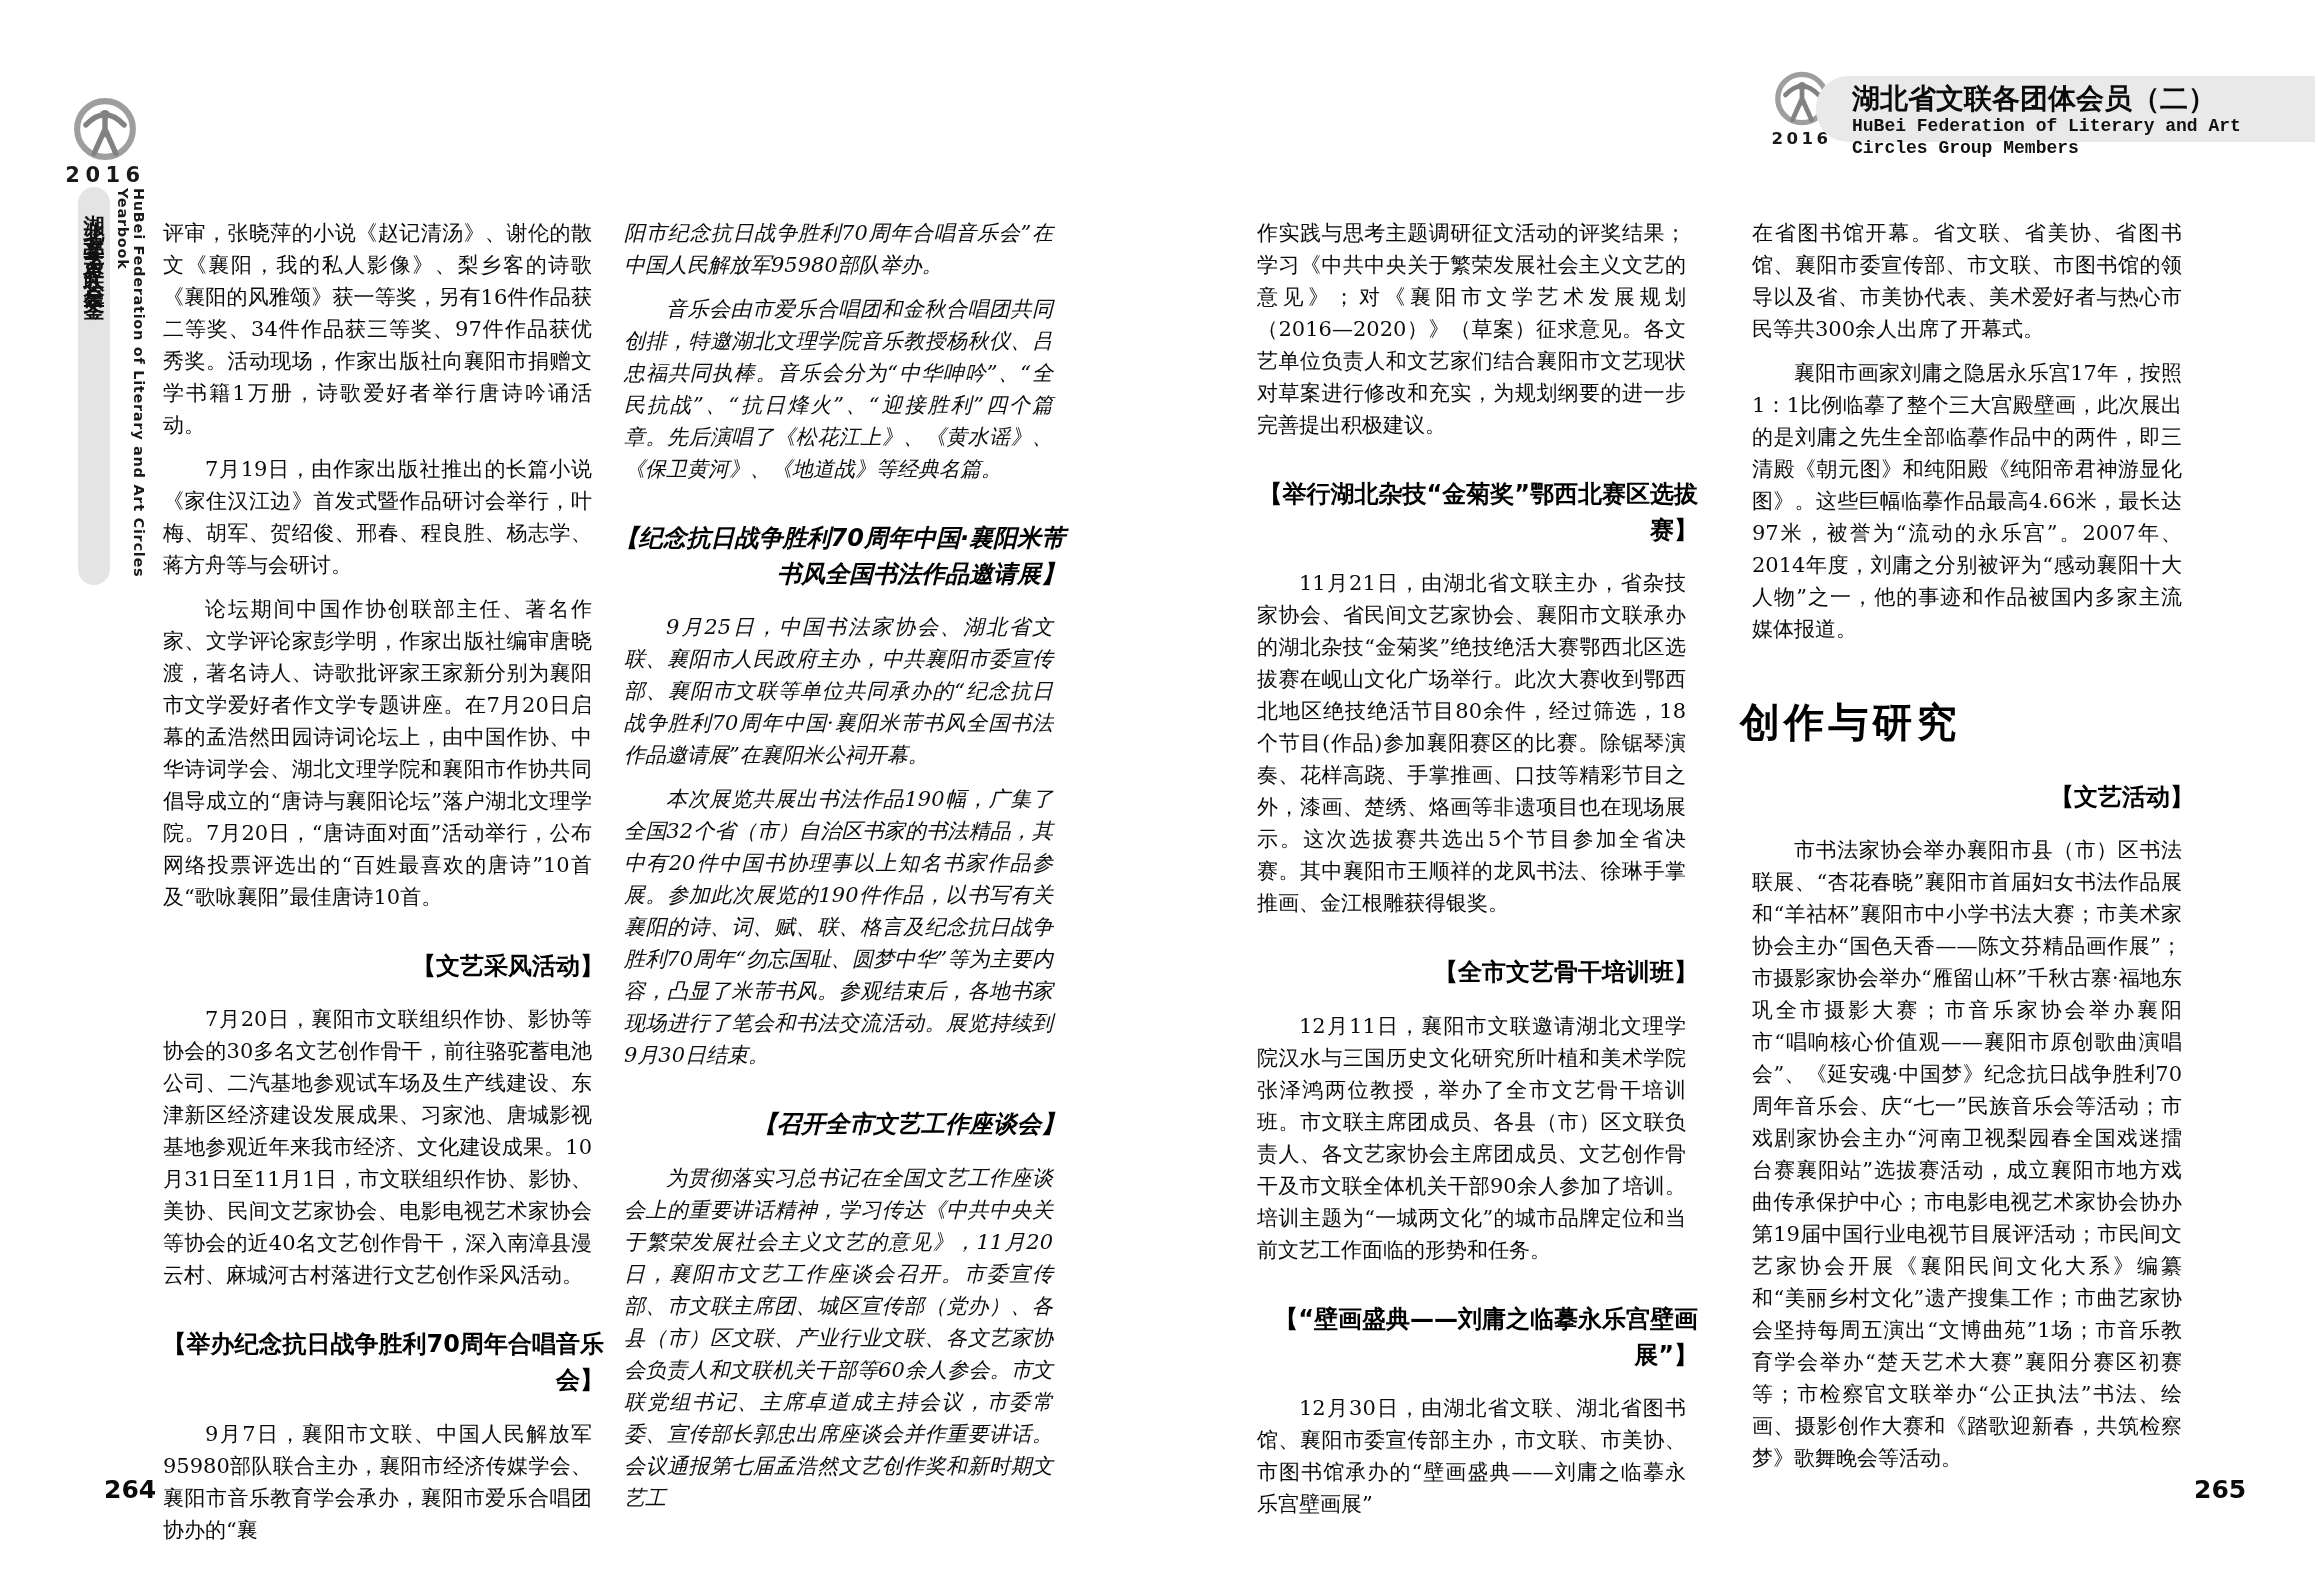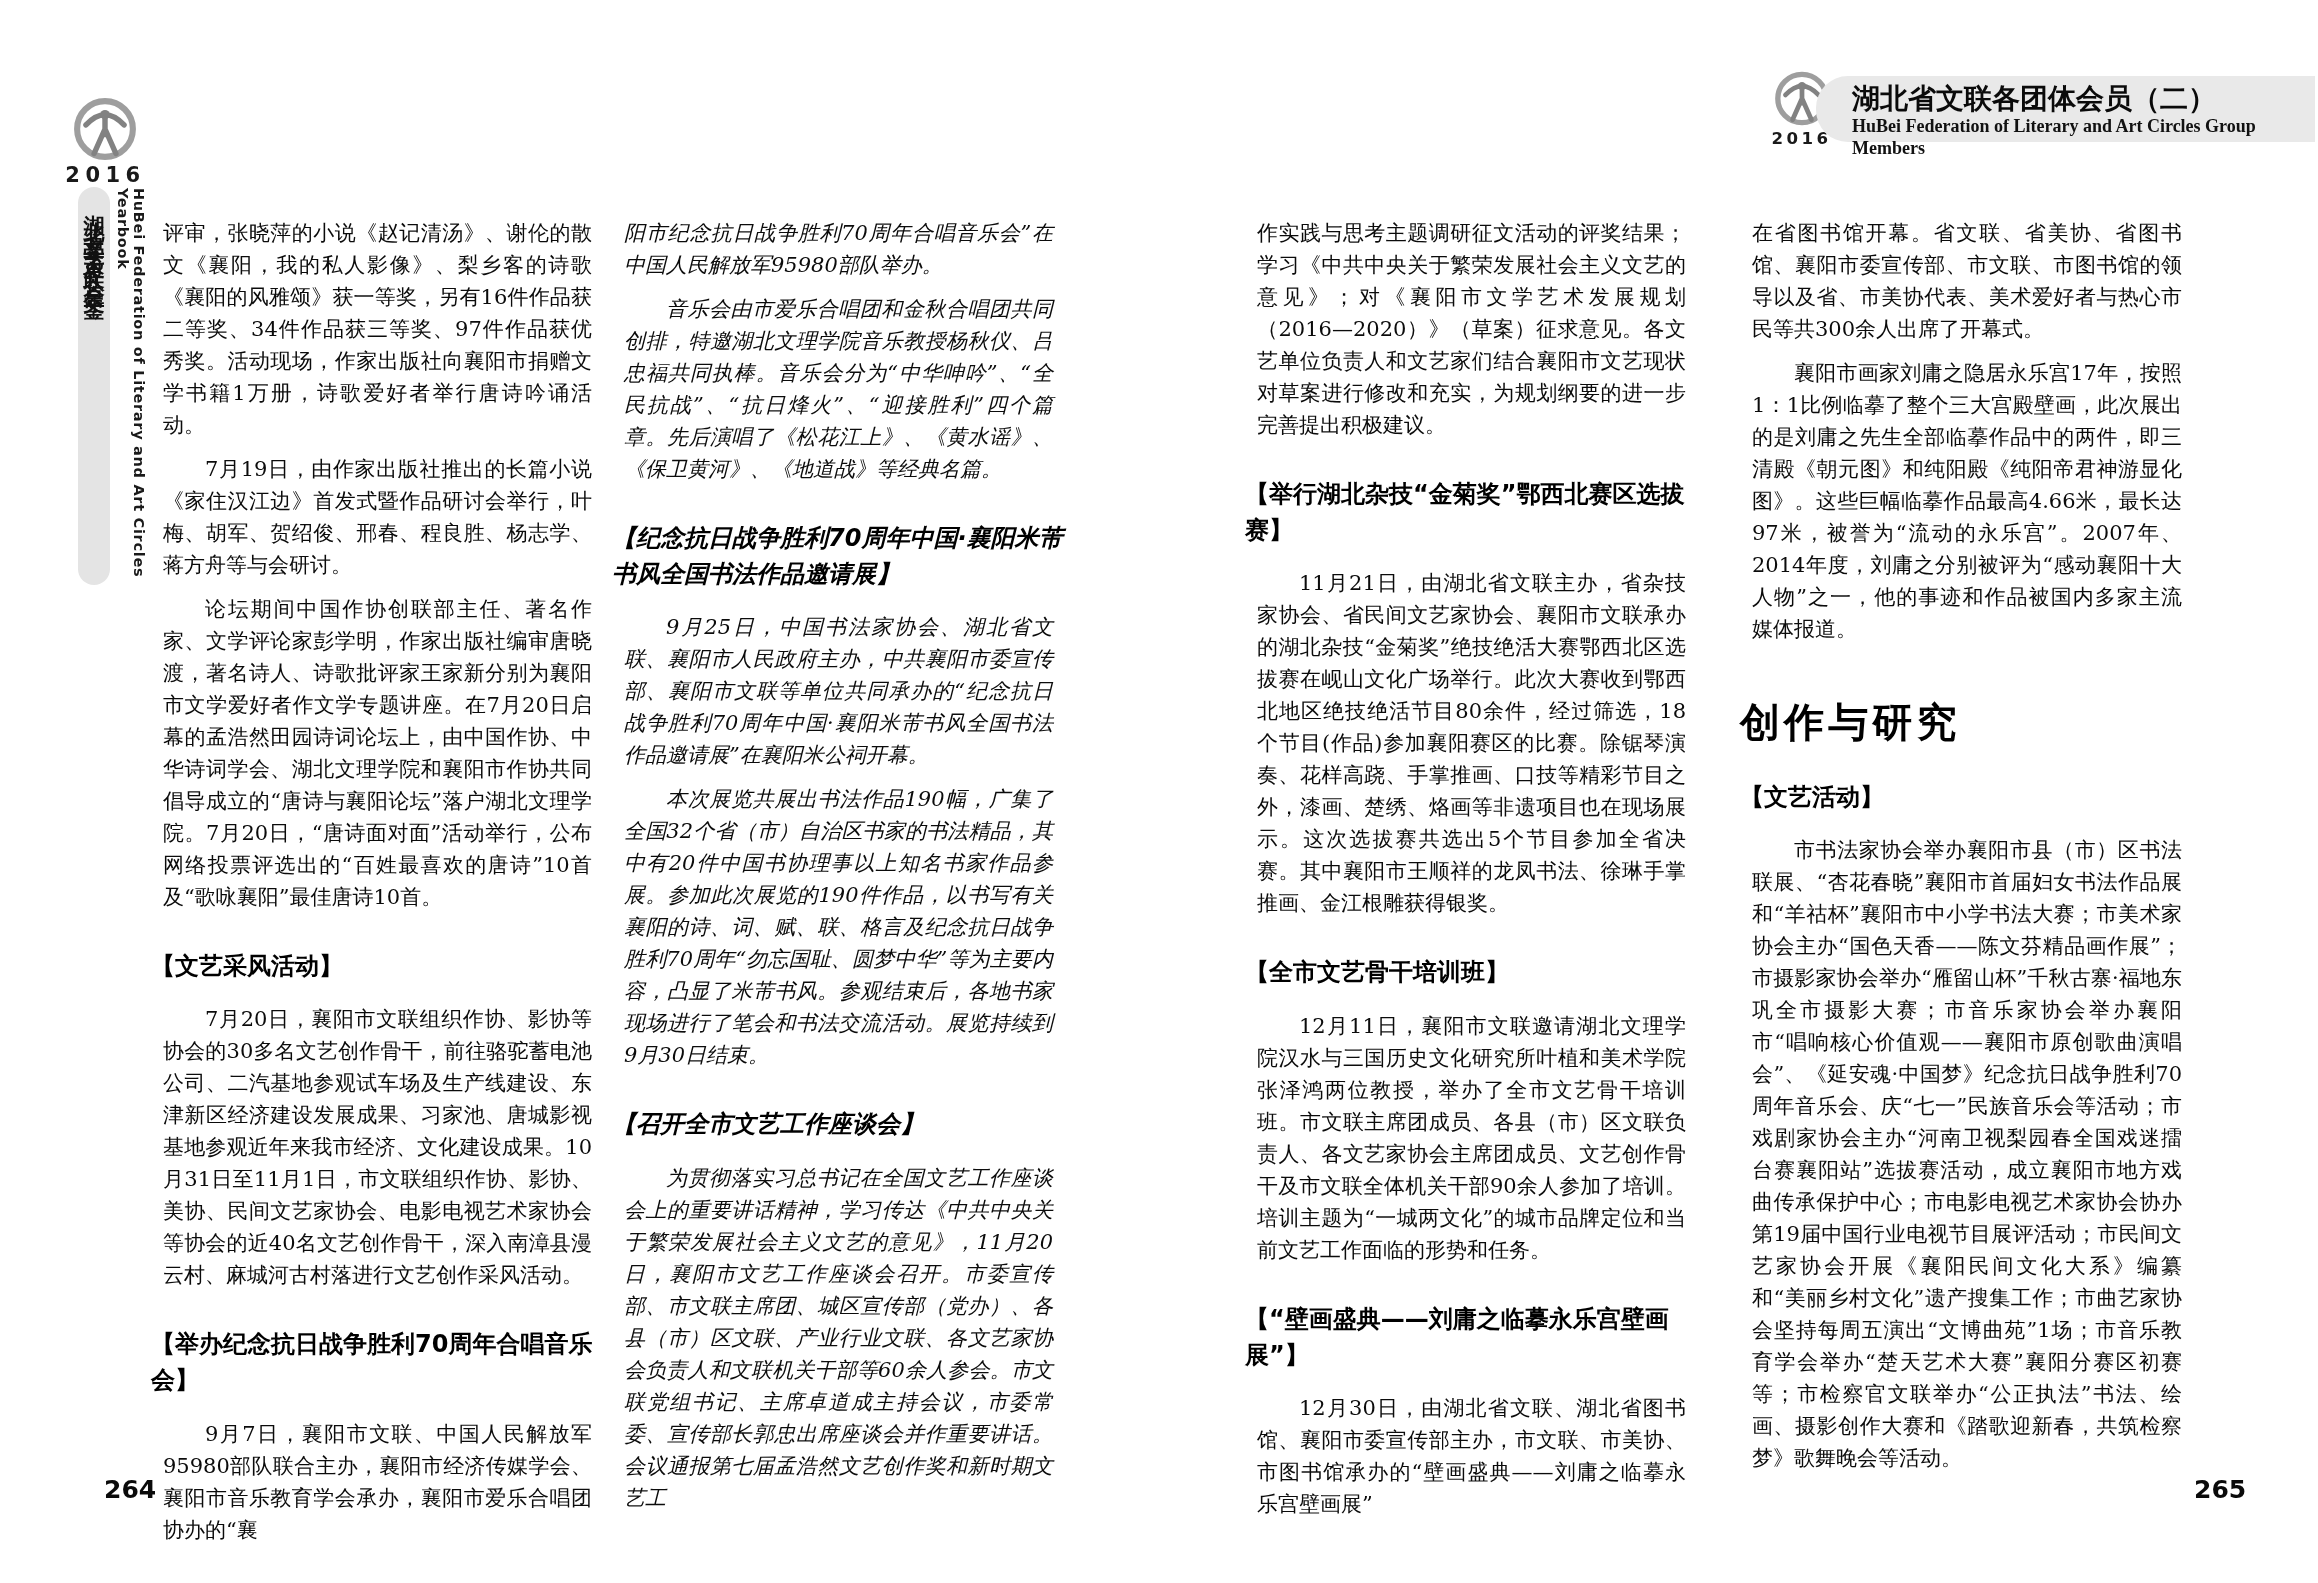--- a/index.html
+++ b/index.html
@@ -23,34 +23,34 @@
 
   
   .r-logo{position:absolute;left:1771px;top:69px;width:62px;height:59px;}
   .r-year{position:absolute;left:1765px;top:129px;width:73px;text-align:center;
           font-family:"DejaVu Sans","Liberation Sans",sans-serif;font-weight:bold;
           font-size:16.6px;letter-spacing:3.5px;color:#1a1a1a;}
   .banner{position:absolute;left:1816px;top:76px;right:4px;height:66px;
           background:#e9e9e9;border-radius:32px 0 0 32px;}
   .banner-title{margin:7px 0 0 36px;font-family:"DejaVu Sans","Liberation Sans",sans-serif;
           font-weight:bold;font-size:28px;line-height:32px;color:#0a0a0a;}
-  .banner-sub{margin:0 0 0 36px;font-family:Liberation Serif, serif;
+  .banner-sub{margin:0 0 0 36px;font-family:Liberation Mono, monospace;
           font-weight:bold;font-size:18px;line-height:22px;color:#111;}
 
   
   .col{position:absolute;top:205px;font-size:21px;line-height:32px;
        text-align:justify;color:#0b0b0b;}
   #col1{left:151px;width:453px;}
   #col2{left:612px;width:453px;font-style:italic;}
   #col3{left:1245px;width:453px;}
   #col4{left:1740px;width:454px;}
   .col p{margin:12px;text-indent:2em;}
   .col p.cont{text-indent:0;}
   .entry-heading{font-family:"DejaVu Sans","Liberation Sans",sans-serif;font-weight:bold;
-       font-size:24px;line-height:36px;margin:35px 0 19.4px;text-align:left;color:#000;}
+       font-size:24px;line-height:36px;margin:35px 0 19.4px;text-align:right;color:#000;}
   .section-title{font-family:"DejaVu Sans","Liberation Sans",sans-serif;font-weight:bold;
        font-size:40px;line-height:44px;text-align:left;margin:55px 0 30px;
        letter-spacing:4.1px;color:#000;}
 
   
   .pageno{position:absolute;top:1475px;font-family:"DejaVu Sans","Liberation Sans",sans-serif;
        font-weight:bold;font-size:25px;color:#0a0a0a;}
   .pn-left{left:104px;}
   .pn-right{left:2166px;margin-left:28px;}
 </style>

